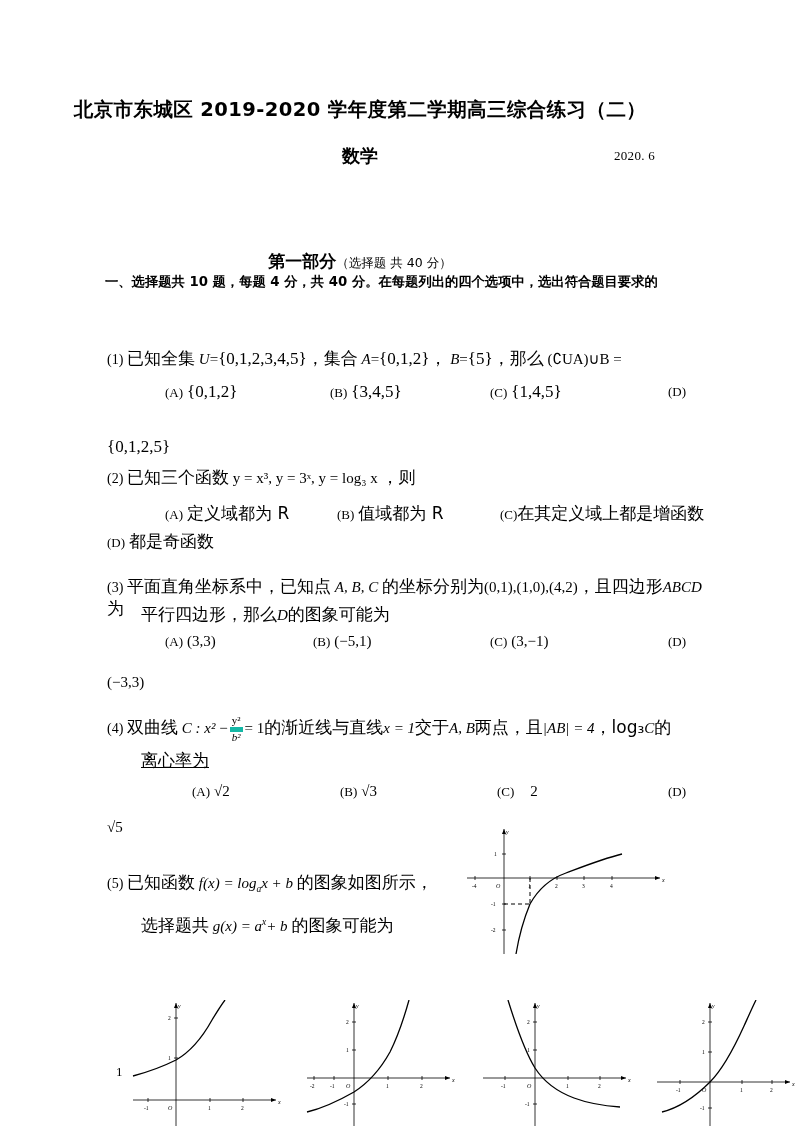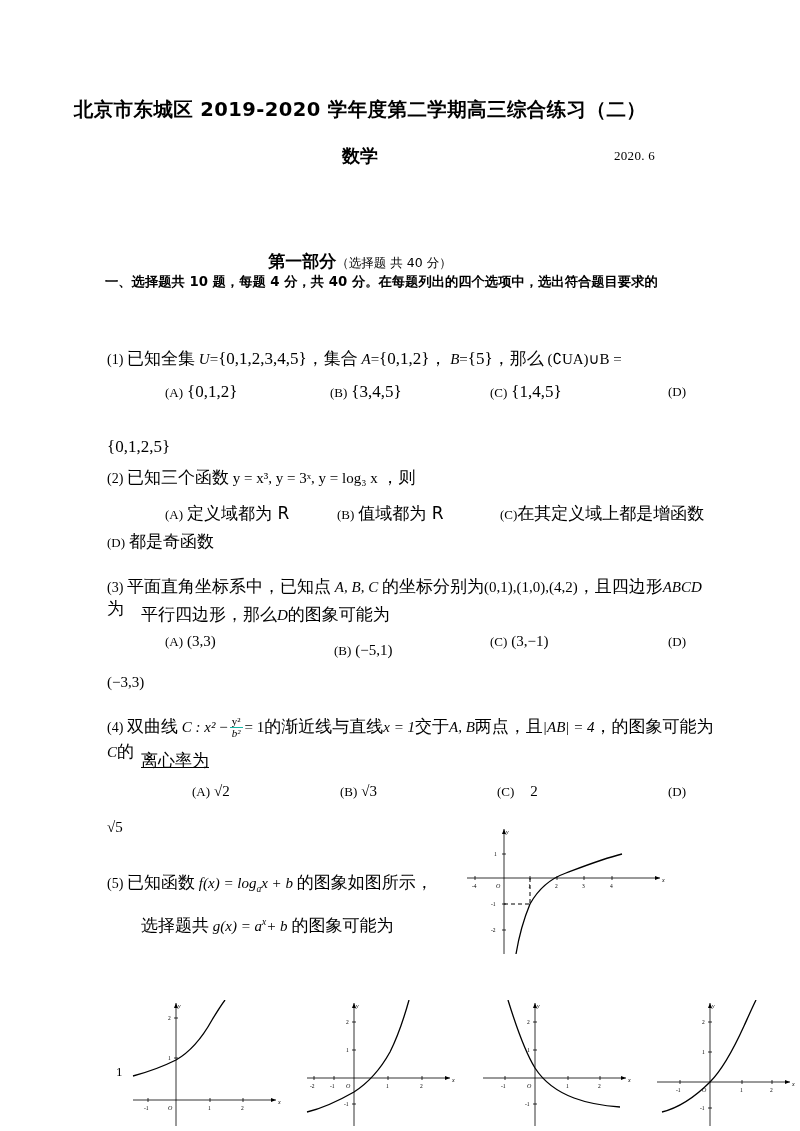--- a/index.html
+++ b/index.html
@@ -98,21 +98,21 @@
   .frac {
     display: inline-block;
     vertical-align: middle;
     text-align: center;
     font-size: 11px;
     line-height: 1.05;
     margin: 0 2px;
     position: relative;
     top: -1px;
   }
-  .frac .top { display:block; border-bottom: 1px solid #14b8a6; padding: 0 2px; }
+  .frac .top { display:block; border-bottom: 5px solid #14b8a6; padding: 0 2px; }
   .frac .bot { display:block; padding: 0 2px; font-style: italic; }
 
   .opts { position: absolute; width: 600px; }
   .opt { position: absolute; white-space: nowrap; }
   .opt .lbl { font-family: "Liberation Serif", serif; font-size: 13px; }
 
   .page-num {
     position: absolute;
     left: 116px; top: 1064px;
     font-family: "Liberation Serif", serif;
@@ -213,41 +213,41 @@
   </div>
   <div class="q" style="left:141px; top:604px; width:600px;">
     <span class="cn">平行四边形，那么</span><span class="mi">D</span><span class="cn">的图象可能为</span>
   </div>
 
   <div class="opts" style="left:0; top:632px;">
     <div class="opt" style="left:165px; top:0;">
       <span class="lbl">(A)</span>
       <span class="mn">(3,3)</span>
     </div>
-    <div class="opt" style="left:334px; top:0;margin-top:9px;">
+    <div class="opt" style="left:313px; top:0;">
       <span class="lbl">(B)</span>
       <span class="mn">(−5,1)</span>
     </div>
     <div class="opt" style="left:490px; top:0;">
       <span class="lbl">(C)</span>
       <span class="mn">(3,−1)</span>
     </div>
     <div class="opt" style="left:668px; top:0;">
       <span class="lbl">(D)</span>
     </div>
     <div class="opt" style="left:107px; top:41px;">
       <span class="mn">(−3,3)</span>
     </div>
   </div>
 
   <div class="q" style="left:107px; top:716px; width:610px;">
     <span class="num">(4)</span>
     <span class="cn">双曲线</span>
     <span class="mi">C : x²</span>
-    <span class="mn">−</span><span class="frac"><span class="top">y²</span><span class="bot">b²</span></span><span class="mn">= 1</span><span class="cn">的渐近线与直线</span><span class="mi">x = 1</span><span class="cn">交于</span><span class="mi">A, B</span><span class="cn">两点，且</span><span class="mi">|AB| = 4</span><span class="cn">，的图象可能为</span><span class="mi">C</span><span class="cn">的</span>
+    <span class="mn">−</span><span class="frac"><span class="top">y²</span><span class="bot">b²</span></span><span class="mn">= 1</span><span class="cn">的渐近线与直线</span><span class="mi">x = 1</span><span class="cn">交于</span><span class="mi">A, B</span><span class="cn">两点，且</span><span class="mi">|AB| = 4</span><span class="cn">，log₃</span><span class="mi">C</span><span class="cn">的</span>
   </div>
   <div class="q" style="left:141px; top:750px;text-decoration:underline;">
     <span class="cn">离心率为</span>
   </div>
 
   <div class="opts" style="left:0; top:782px;">
     <div class="opt" style="left:192px; top:0;">
       <span class="lbl">(A)</span>
       <span class="mn">√2</span>
     </div>

